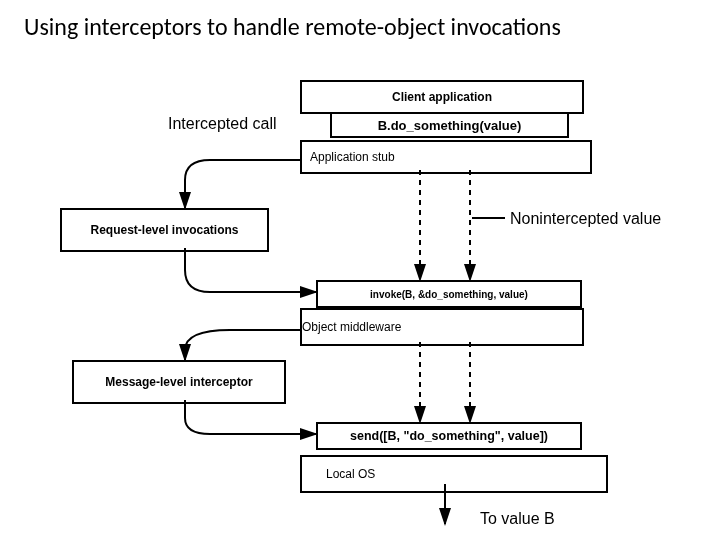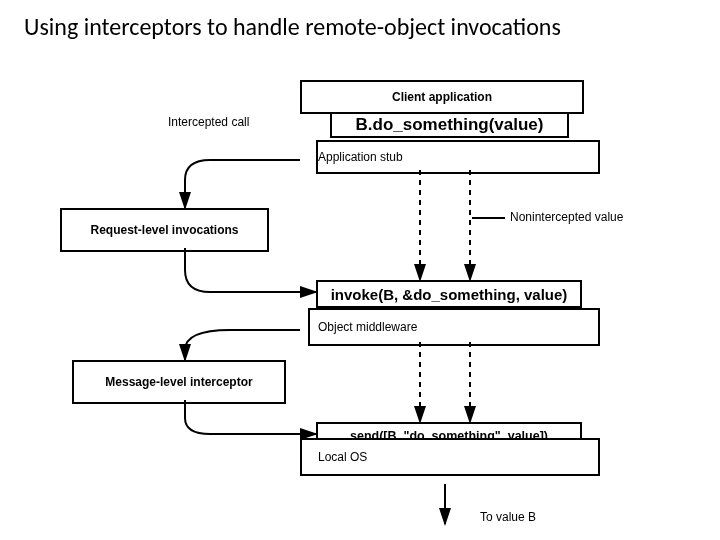--- a/index.html
+++ b/index.html
@@ -1,46 +1,46 @@
 <!DOCTYPE html>
 <html><head>
 <meta charset="utf-8">
 <style>
   html,body{margin:0;padding:0;width:720px;height:540px;background:#fff;font-family:Arial,Helvetica,sans-serif;color:#000}
   .title{position:absolute;left:24px;top:12px;font-size:24px;font-family:Calibri,Arial,sans-serif}
   .box{position:absolute;border:2px solid #000;background:#fff;display:flex;align-items:center;justify-content:center;font-size:12px;font-weight:bold;text-align:center}
   .box.normal{font-weight:normal}
-  .lbl{position:absolute;font-size:12px}
+  .lbl{position:absolute;font-size:16px}
   svg{position:absolute;left:0;top:0;width:720px;height:540px;pointer-events:none}
   .ln{stroke:#000;stroke-width:2;fill:none}
   .dashed{stroke-dasharray:5 5}
   .arrow{fill:#000}
 </style>
 </head>
 <body>
 
 <div class="title">Using interceptors to handle remote-object invocations</div>
 
 <div class="box normal" style="left:300px;top:80px;width:280px;height:30px;justify-content:center;font-weight:bold">Client application</div>
 
-<div class="box" style="left:330px;top:112px;width:235px;height:22px;font-size:17px">B.do_something(value)</div>
+<div class="box" style="left:330px;top:112px;width:235px;height:22px;font-size:13px">B.do_something(value)</div>
 
-<div class="box normal" style="left:316px;top:140px;width:280px;height:30px;justify-content:flex-start;">Application stub</div>
+<div class="box normal" style="left:300px;top:140px;width:280px;height:30px;justify-content:flex-start;padding-left:8px">Application stub</div>
 
 <div class="box" style="left:60px;top:208px;width:205px;height:40px">Request-level invocations</div>
 
-<div class="box" style="left:316px;top:280px;width:262px;height:24px;font-size:15px">invoke(B, &amp;do_something, value)</div>
+<div class="box" style="left:316px;top:280px;width:262px;height:24px;font-size:10px">invoke(B, &amp;do_something, value)</div>
 
-<div class="box normal" style="left:308px;top:308px;width:280px;height:34px;justify-content:flex-start;padding-left:8px">Object middleware</div>
+<div class="box normal" style="left:300px;top:308px;width:280px;height:34px;justify-content:flex-start;">Object middleware</div>
 
 <div class="box" style="left:72px;top:360px;width:210px;height:40px">Message-level interceptor</div>
 
 <div class="box" style="left:316px;top:422px;width:262px;height:24px;font-size:12.5px">send([B, "do_something", value])</div>
 
-<div class="box normal" style="left:300px;top:438px;width:280px;height:34px;justify-content:flex-start;padding-left:16px">Local OS</div>
+<div class="box normal" style="left:300px;top:455px;width:280px;height:34px;justify-content:flex-start;padding-left:24px">Local OS</div>
 
 <div class="lbl" style="left:168px;top:115px">Intercepted call</div>
 <div class="lbl" style="left:510px;top:210px">Nonintercepted value</div>
 <div class="lbl" style="left:480px;top:510px">To value B</div>
 
 <svg>
   <defs>
     <marker id="ah" markerWidth="10" markerHeight="10" refX="8" refY="3" orient="auto">
       <path d="M0,0 L9,3 L0,6 Z" class="arrow"></path>
     </marker>

